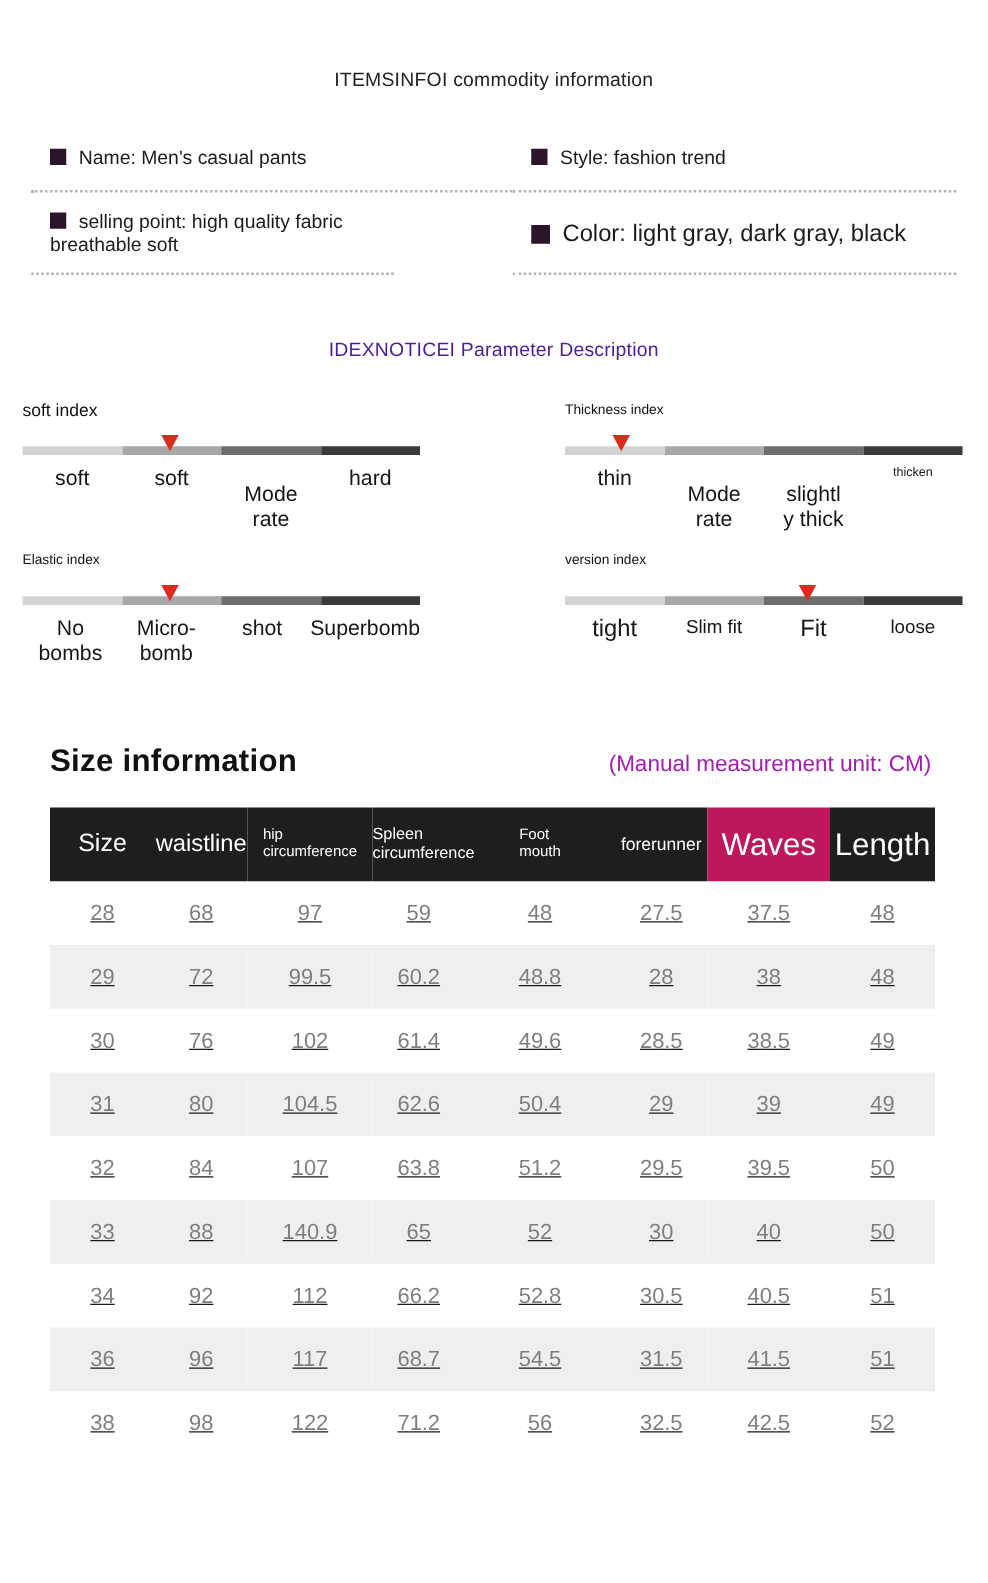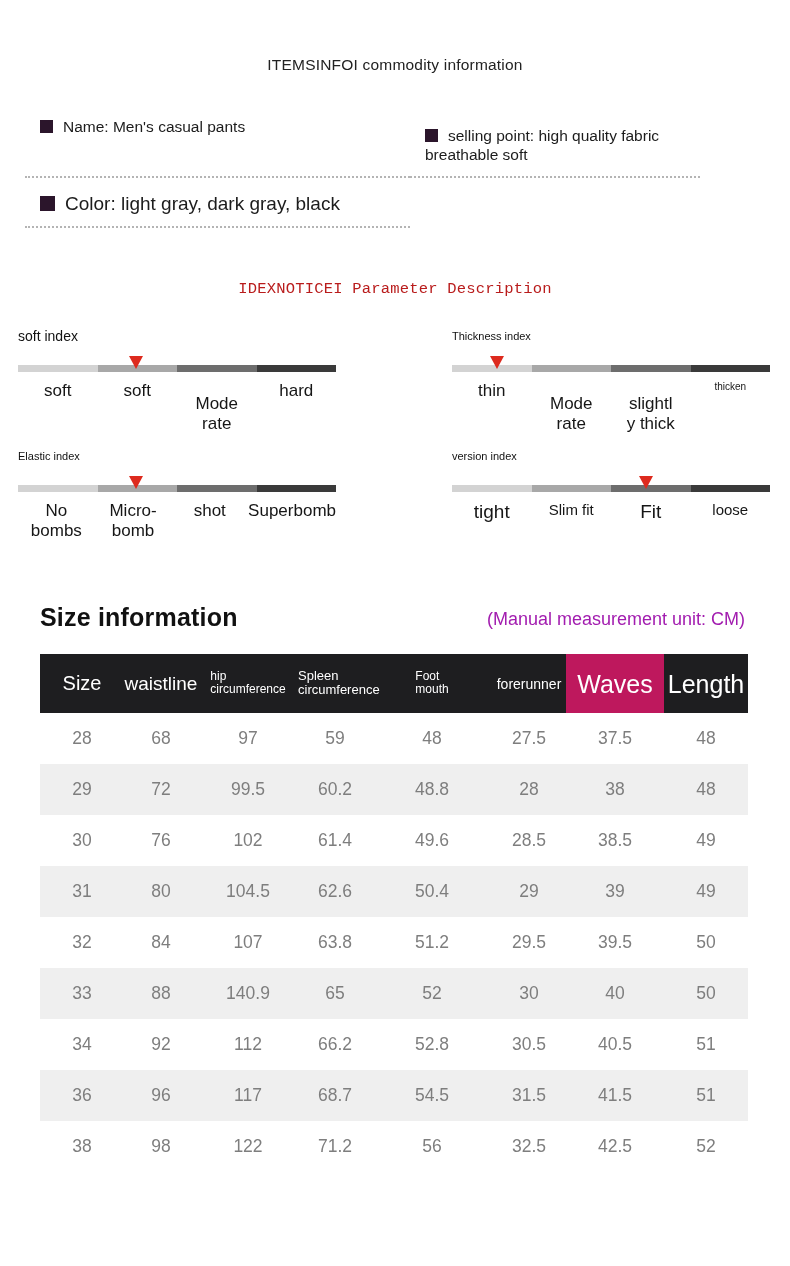--- a/index.html
+++ b/index.html
@@ -5,21 +5,21 @@
   * { margin:0; padding:0; box-sizing:border-box; }
   html,body { background:#ffffff; }
   body {
     width:790px; height:1266px; margin:0 auto; overflow:hidden;
     font-family:"Liberation Sans","DejaVu Sans",sans-serif; color:#1a1a1a;
   }
   .page { width:790px; height:1266px; background:#fff; }
 
   
   .page-title { padding-top:56px; text-align:center; font-size:15.5px; color:#222; letter-spacing:.2px; }
-  .params-title { margin-top:52px; text-align:center; font-size:15.5px; color:#b91c1c; letter-spacing:.2px;font-family:Liberation Mono, monospace; }
+  .params-title { margin-top:52px; text-align:center; font-size:15.5px; color:#4c1d95; letter-spacing:.2px; }
 
   
   .info-grid { margin:38px 25px 0 25px; display:grid; grid-template-columns:385px 1fr; }
   .info-cell { border-bottom:2px dotted #b4b4b4; padding:6px 6px 16px 15px; font-size:15.5px; color:#1c1c1c; }
   .info-cell.row2 { padding-top:15px; padding-bottom:11px; }
   .cell-selling { max-width:290px; line-height:1.22; }
   .cell-color { font-size:19px; display:flex; align-items:center; padding-top:22px; }
   .bullet { display:inline-block; width:13px; height:13px; background:#2b152b; margin-right:10px; vertical-align:-1px; }
   .bullet.big { width:15px; height:15px; flex:0 0 15px; }
 
@@ -39,21 +39,21 @@
   .lbl.drop { margin-top:13px; }
   .lbl.sm { font-size:10px; }
   .lbl.sm15 { font-size:15px; }
   .lbl.lg { font-size:19px; }
 
   
   .size-head { margin:62px 45px 12px 40px; display:flex; justify-content:space-between; align-items:flex-end; }
   .size-title { font-size:25px; font-weight:bold; color:#111; letter-spacing:.2px; }
   .size-note { font-size:18px; color:#a21caf; padding-bottom:2px; }
 
-  table.size-table { margin:22px 42px 0 40px; width:708px; border-collapse:collapse; table-layout:fixed; }
+  table.size-table { margin:22px 42px 0 40px; width:708px; border-collapse:collapse; table-layout:fixed;text-decoration:underline; }
   .size-table th { height:59px; vertical-align:middle; text-align:center; color:#fff; font-weight:normal; }
   .size-table th .h { display:inline-block; text-align:left; white-space:pre-line; line-height:1.12; }
   .size-table th:nth-child(1) .h { font-size:20px; }
   .size-table th:nth-child(2) .h { font-size:19px; }
   .size-table th:nth-child(3) .h { font-size:12px; }
   .size-table th:nth-child(4) .h { font-size:13px; }
   .size-table th:nth-child(5) .h { font-size:12px; }
   .size-table th:nth-child(6) .h { font-size:14px; }
   .size-table th:nth-child(7) .h { font-size:25px; }
   .size-table th:nth-child(8) .h { font-size:25px; }
@@ -70,20 +70,21 @@
 </style>
 </head>
 <body>
 
 <div class="page">
 
   <div class="page-title">ITEMSINFOI commodity information</div>
 
   <div class="info-grid">
     <div class="info-cell"><span class="bullet"></span><span>Name: Men's casual pants</span></div>
+    <div class="info-cell"><span class="bullet"></span><span>Style: fashion trend</span></div>
     <div class="info-cell row2 cell-selling"><span class="bullet"></span><span>selling point: high quality fabric breathable soft</span></div>
     <div class="info-cell row2 cell-color">
         <span class="bullet big"></span>
         <span>Color: light gray, dark gray, black</span>
       </div>
   </div>
 
   <div class="params-title">IDEXNOTICEI Parameter Description</div>
 
   <div class="params-grid">

